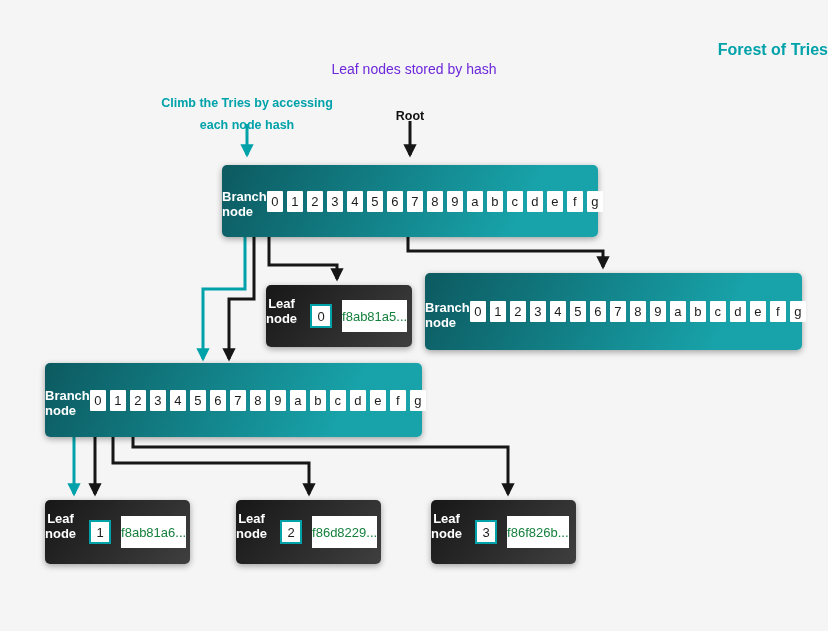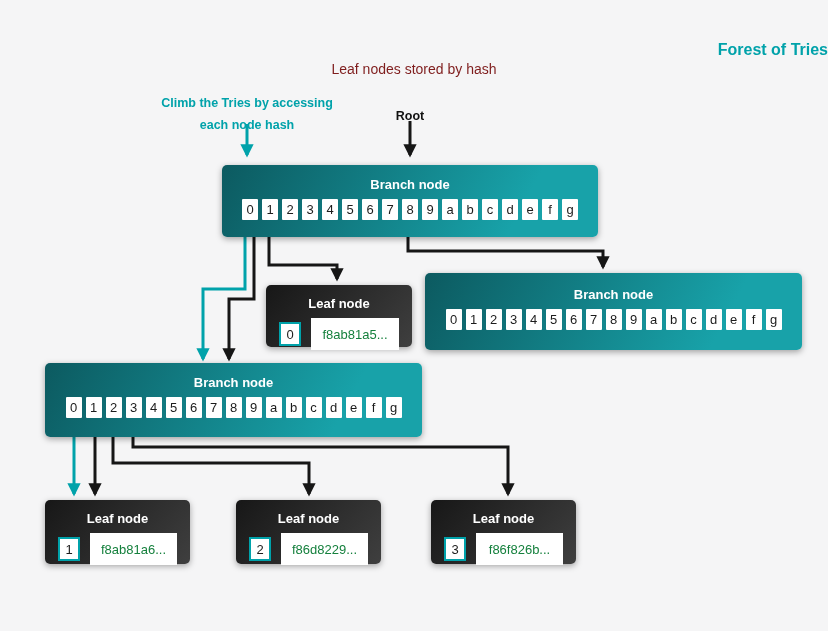--- a/index.html
+++ b/index.html
@@ -12,51 +12,51 @@
     --background:#f5f5f6;
   }
   *{box-sizing:border-box;margin:0;padding:0}
   html,body{font-family:"Liberation Sans","DejaVu Sans",sans-serif;}
   body{background:var(--background);}
   .canvas{position:relative;width:828px;height:631px;background:var(--background);overflow:hidden;}
 
   .title{position:absolute;top:41px;left:0;width:828px;text-align:right;
          font-size:16px;font-weight:bold;color:var(--teal-accent);}
   .subtitle{position:absolute;top:61px;left:0;width:828px;text-align:center;
-         font-size:14px;font-weight:500;color:#7f1d1d;}
+         font-size:14px;font-weight:500;color:#6d28d9;}
 
   .ann{position:absolute;font-size:12.5px;font-weight:bold;text-align:center;line-height:22px;}
   .ann-climb{left:152px;top:92px;width:190px;color:var(--teal-accent);}
   .ann-root{left:385px;top:105px;width:50px;color:#111;}
 
   svg.connectors{position:absolute;left:0;top:0;width:828px;height:631px;pointer-events:none;}
   .ln{fill:none;stroke-width:3px;}
   .ln-black{stroke:var(--black-line,#161616);}
   .ln-teal{stroke:var(--teal-accent,#00a2aa);}
   .fill-black{fill:var(--black-line,#161616);}
   .fill-teal{fill:var(--teal-accent,#00a2aa);}
 
   .branch{position:absolute;border-radius:5px;
           background:linear-gradient(118deg,var(--branch-gradient-start) 0%,var(--branch-gradient-end) 78%);
           box-shadow:0 2px 6px rgba(0,0,0,.35);
-          display:flex;flex-direction:column;align-items:center;}
+          display:flex;flex-direction:row;align-items:center;}
   .branch-title{color:#fff;font-size:13px;font-weight:bold;margin:12px 0 7px 0;}
   .cells{display:flex;gap:4px;justify-content:center;}
   .cell{width:16px;height:21px;background:#fff;color:#1c1c1c;font-size:13px;
         display:flex;align-items:center;justify-content:center;border-radius:1px;}
 
   .branch-top{left:222px;top:165px;width:376px;height:72px;}
   .branch-right{left:425px;top:273px;width:377px;height:77px;}
   .branch-right .branch-title{margin-top:14px;}
   .branch-left{left:45px;top:363px;width:377px;height:74px;}
 
   .leaf{position:absolute;border-radius:5px;
         background:linear-gradient(130deg,var(--leaf-gradient-start),var(--leaf-gradient-end));
         box-shadow:0 2px 6px rgba(0,0,0,.35);
-        display:flex;flex-direction:column;}
+        display:flex;}
   .leaf-title{color:#fff;font-size:13px;font-weight:bold;text-align:center;margin:11px 0 7px 0;}
   .leaf-row{display:flex;align-items:center;gap:10px;padding:0 13px;}
   .leaf-index{width:22px;height:24px;background:#fff;border:2px solid var(--teal-accent);
         color:#1c1c1c;font-size:13px;display:flex;align-items:center;justify-content:center;flex:none;}
   .leaf-hash{flex:1;height:32px;background:#fff;color:#15803d;font-size:13px;
         display:flex;align-items:center;justify-content:center;}
 
   .leaf-mid{left:266px;top:285px;width:146px;height:62px;}
   .leaf-1{left:45px;top:500px;width:145px;height:64px;}
   .leaf-2{left:236px;top:500px;width:145px;height:64px;}

